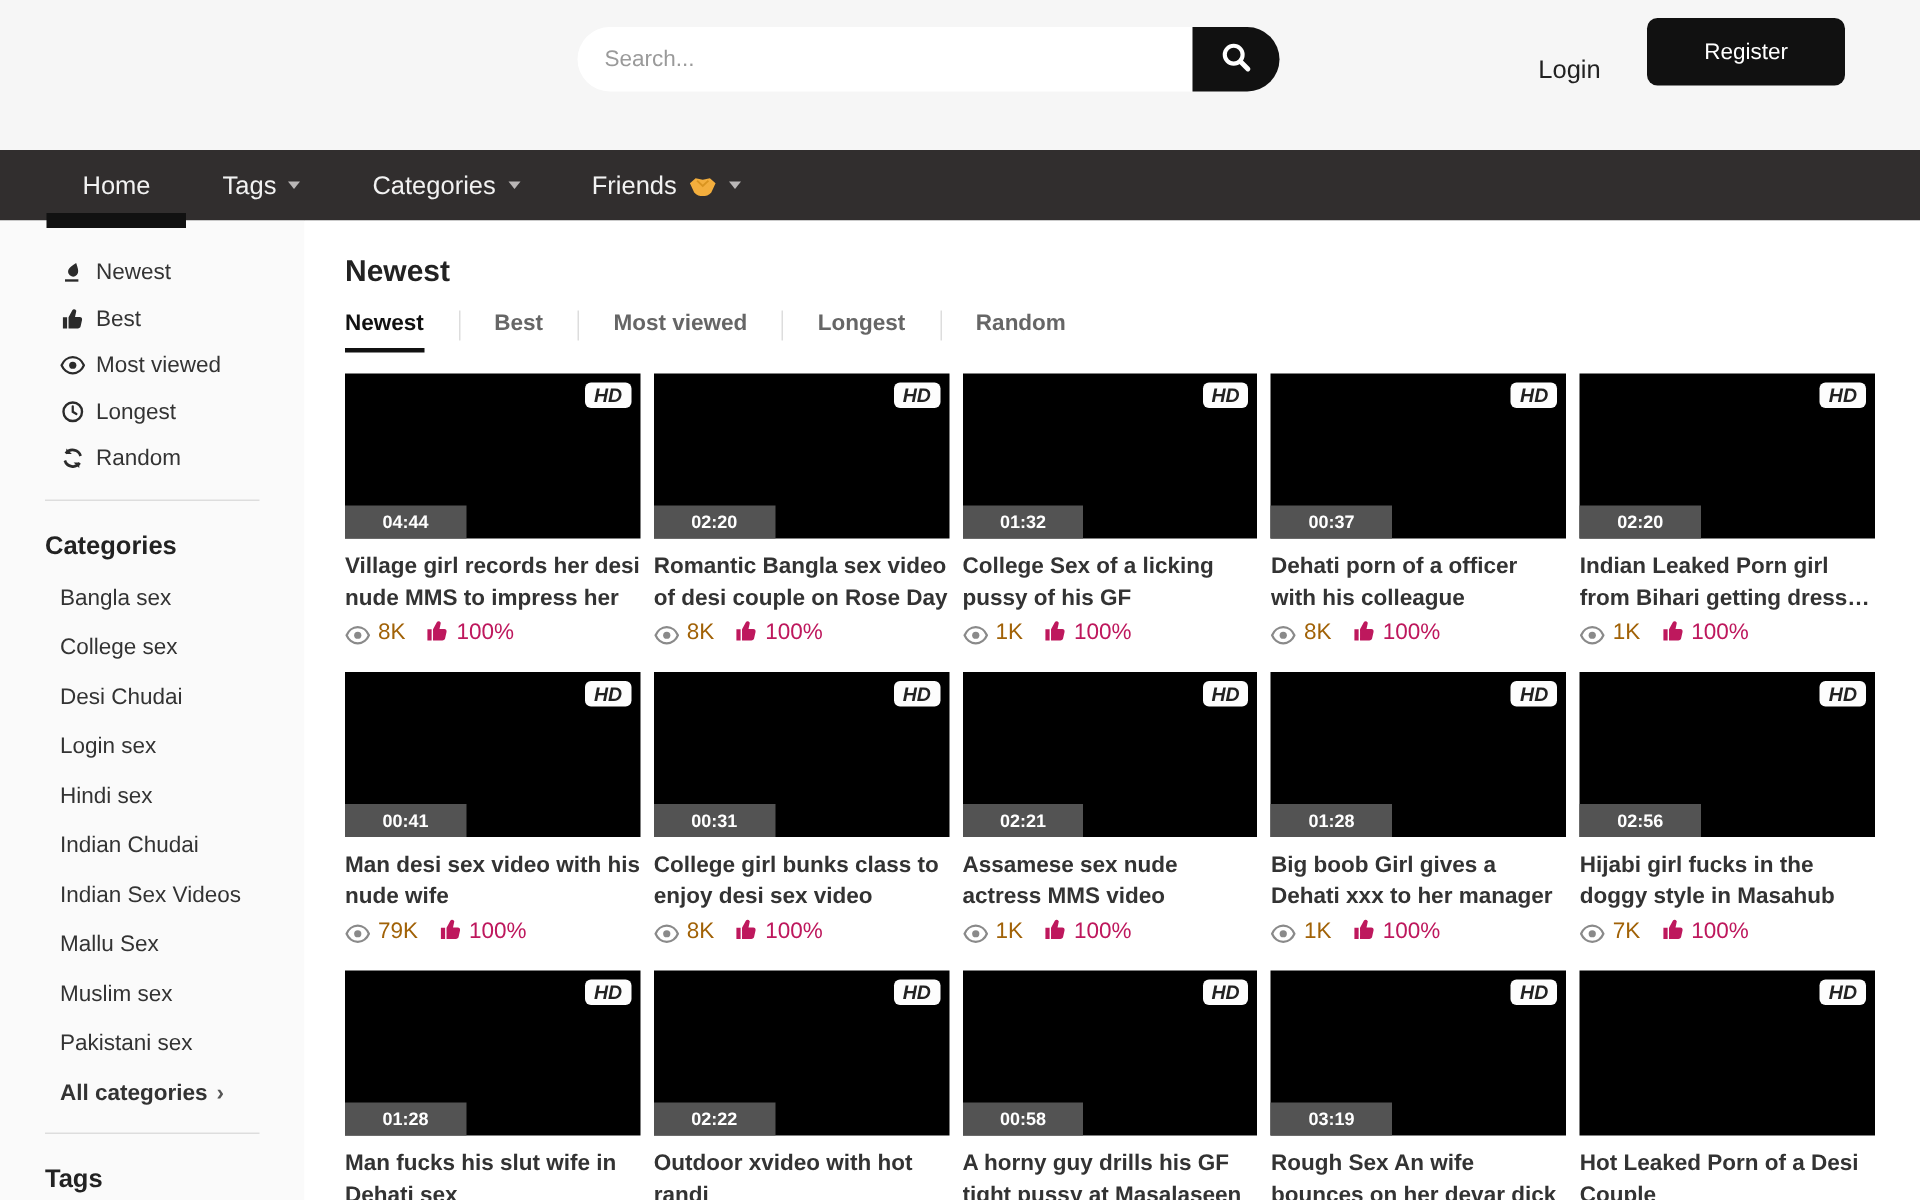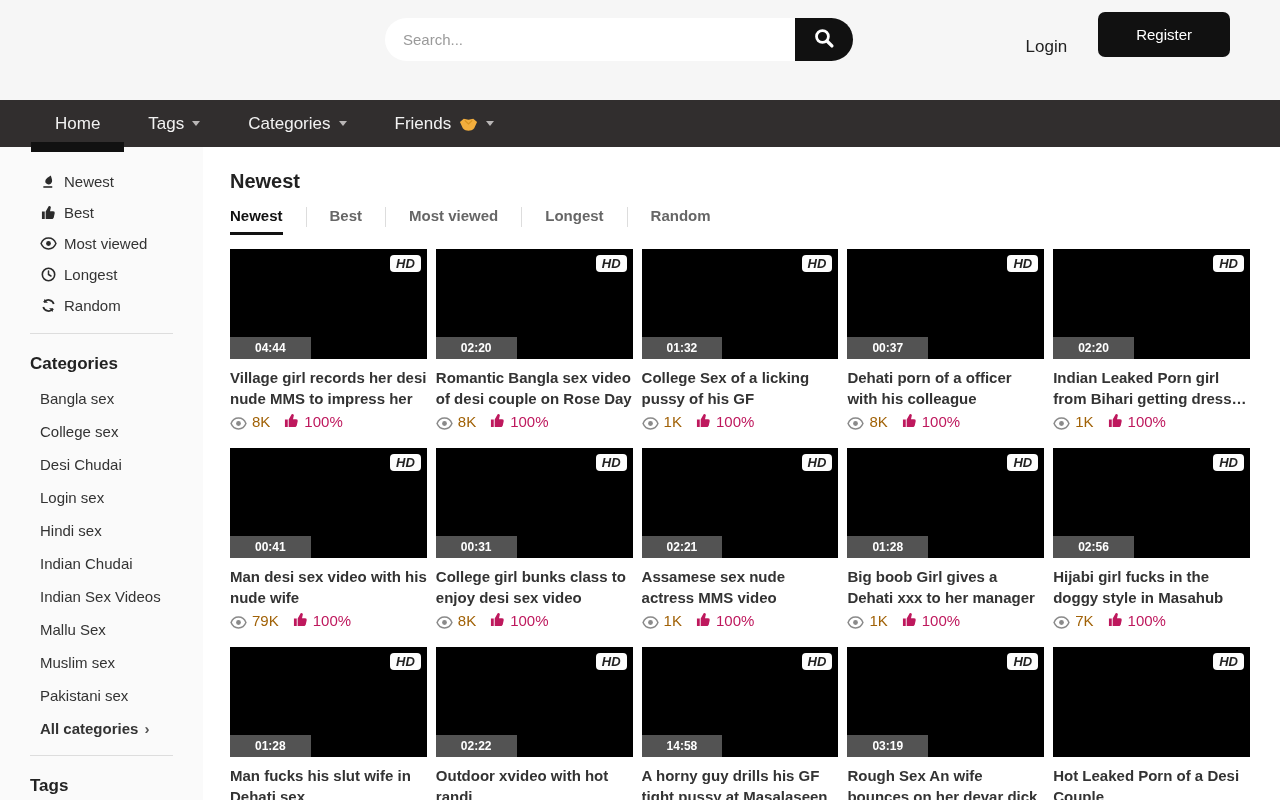--- a/index.html
+++ b/index.html
@@ -465,21 +465,21 @@
         <div>
           <div class="thumb">
             <span class="hd-badge">HD</span>
             <span class="duration">02:22</span>
           </div>
           <div class="v-title">Outdoor xvideo with hot randi</div>
         </div>
         <div>
           <div class="thumb">
             <span class="hd-badge">HD</span>
-            <span class="duration">14:58</span>
+            <span class="duration">00:58</span>
           </div>
           <div class="v-title">A horny guy drills his GF tight pussy at Masalaseen</div>
         </div>
         <div>
           <div class="thumb">
             <span class="hd-badge">HD</span>
             <span class="duration">03:19</span>
           </div>
           <div class="v-title">Rough Sex An wife bounces on her devar dick</div>
         </div>

